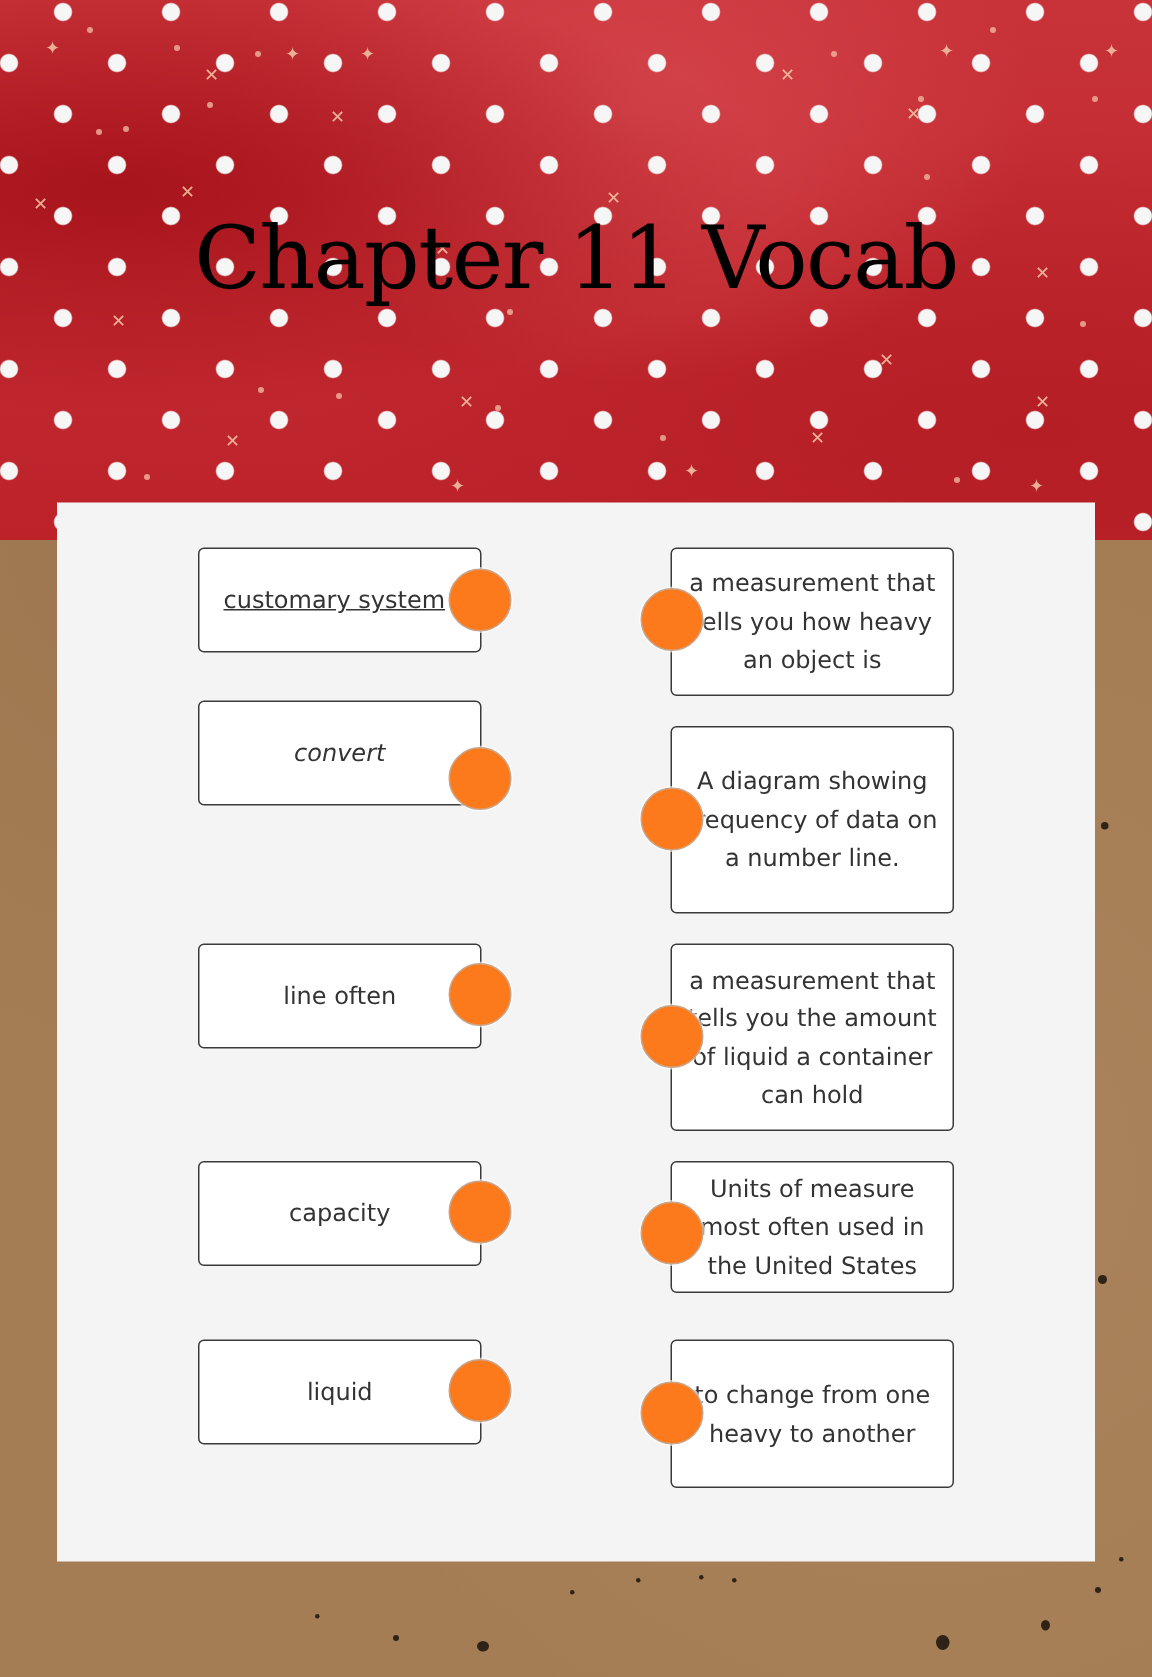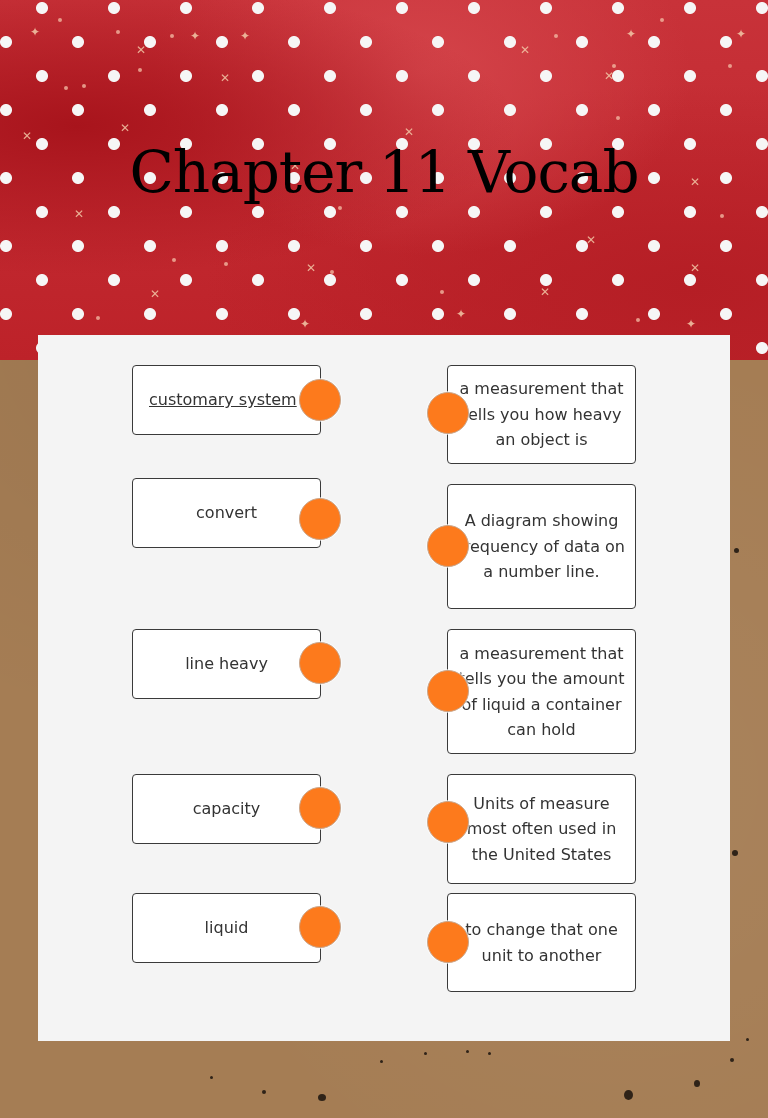--- a/index.html
+++ b/index.html
@@ -176,25 +176,25 @@
 <span class="speck" style="left:746px;top:1038px;width:3px;height:3px;"></span>
 <span class="speck" style="left:424px;top:1052px;width:3px;height:3px;"></span>
 <span class="speck" style="left:466px;top:1050px;width:3px;height:3px;"></span>
 <span class="speck" style="left:488px;top:1052px;width:3px;height:3px;"></span>
 
 <div class="panel">
 
   <div class="card left clip" style="top:30px;text-decoration:underline;">
     <span>customary system</span>
   </div>
-  <div class="card left" style="top:143px;">
+  <div class="card left" style="top:132px;font-style:italic;">
     <span>convert</span>
   </div>
   <div class="card left" style="top:294px;">
-    <span>line heavy</span>
+    <span>line often</span>
   </div>
   <div class="card left" style="top:439px;">
     <span>capacity</span>
   </div>
   <div class="card left" style="top:558px;">
     <span>liquid</span>
   </div>
 
   <div class="knob" style="left:261px;top:44px;"></div>
   <div class="knob" style="left:261px;top:163px;"></div>
@@ -204,25 +204,25 @@
 
   <div class="card right" style="top:30px;height:99px;">
     <span>a measurement that tells you how heavy an object is</span>
   </div>
   <div class="card right" style="top:149px;height:125px;">
     <span>A diagram showing frequency of data on a number line.</span>
   </div>
   <div class="card right" style="top:294px;height:125px;">
     <span>a measurement that tells you the amount of liquid a container can hold</span>
   </div>
-  <div class="card right" style="top:439px;height:110px;">
+  <div class="card right" style="top:439px;height:88px;">
     <span>Units of measure most often used in the United States</span>
   </div>
   <div class="card right" style="top:558px;height:99px;">
-    <span>to change that one unit to another</span>
+    <span>to change from one heavy to another</span>
   </div>
 
   <div class="knob" style="left:389px;top:57px;"></div>
   <div class="knob" style="left:389px;top:190px;"></div>
   <div class="knob" style="left:389px;top:335px;"></div>
   <div class="knob" style="left:389px;top:466px;"></div>
   <div class="knob" style="left:389px;top:586px;"></div>
 </div>
 
 </body></html>

